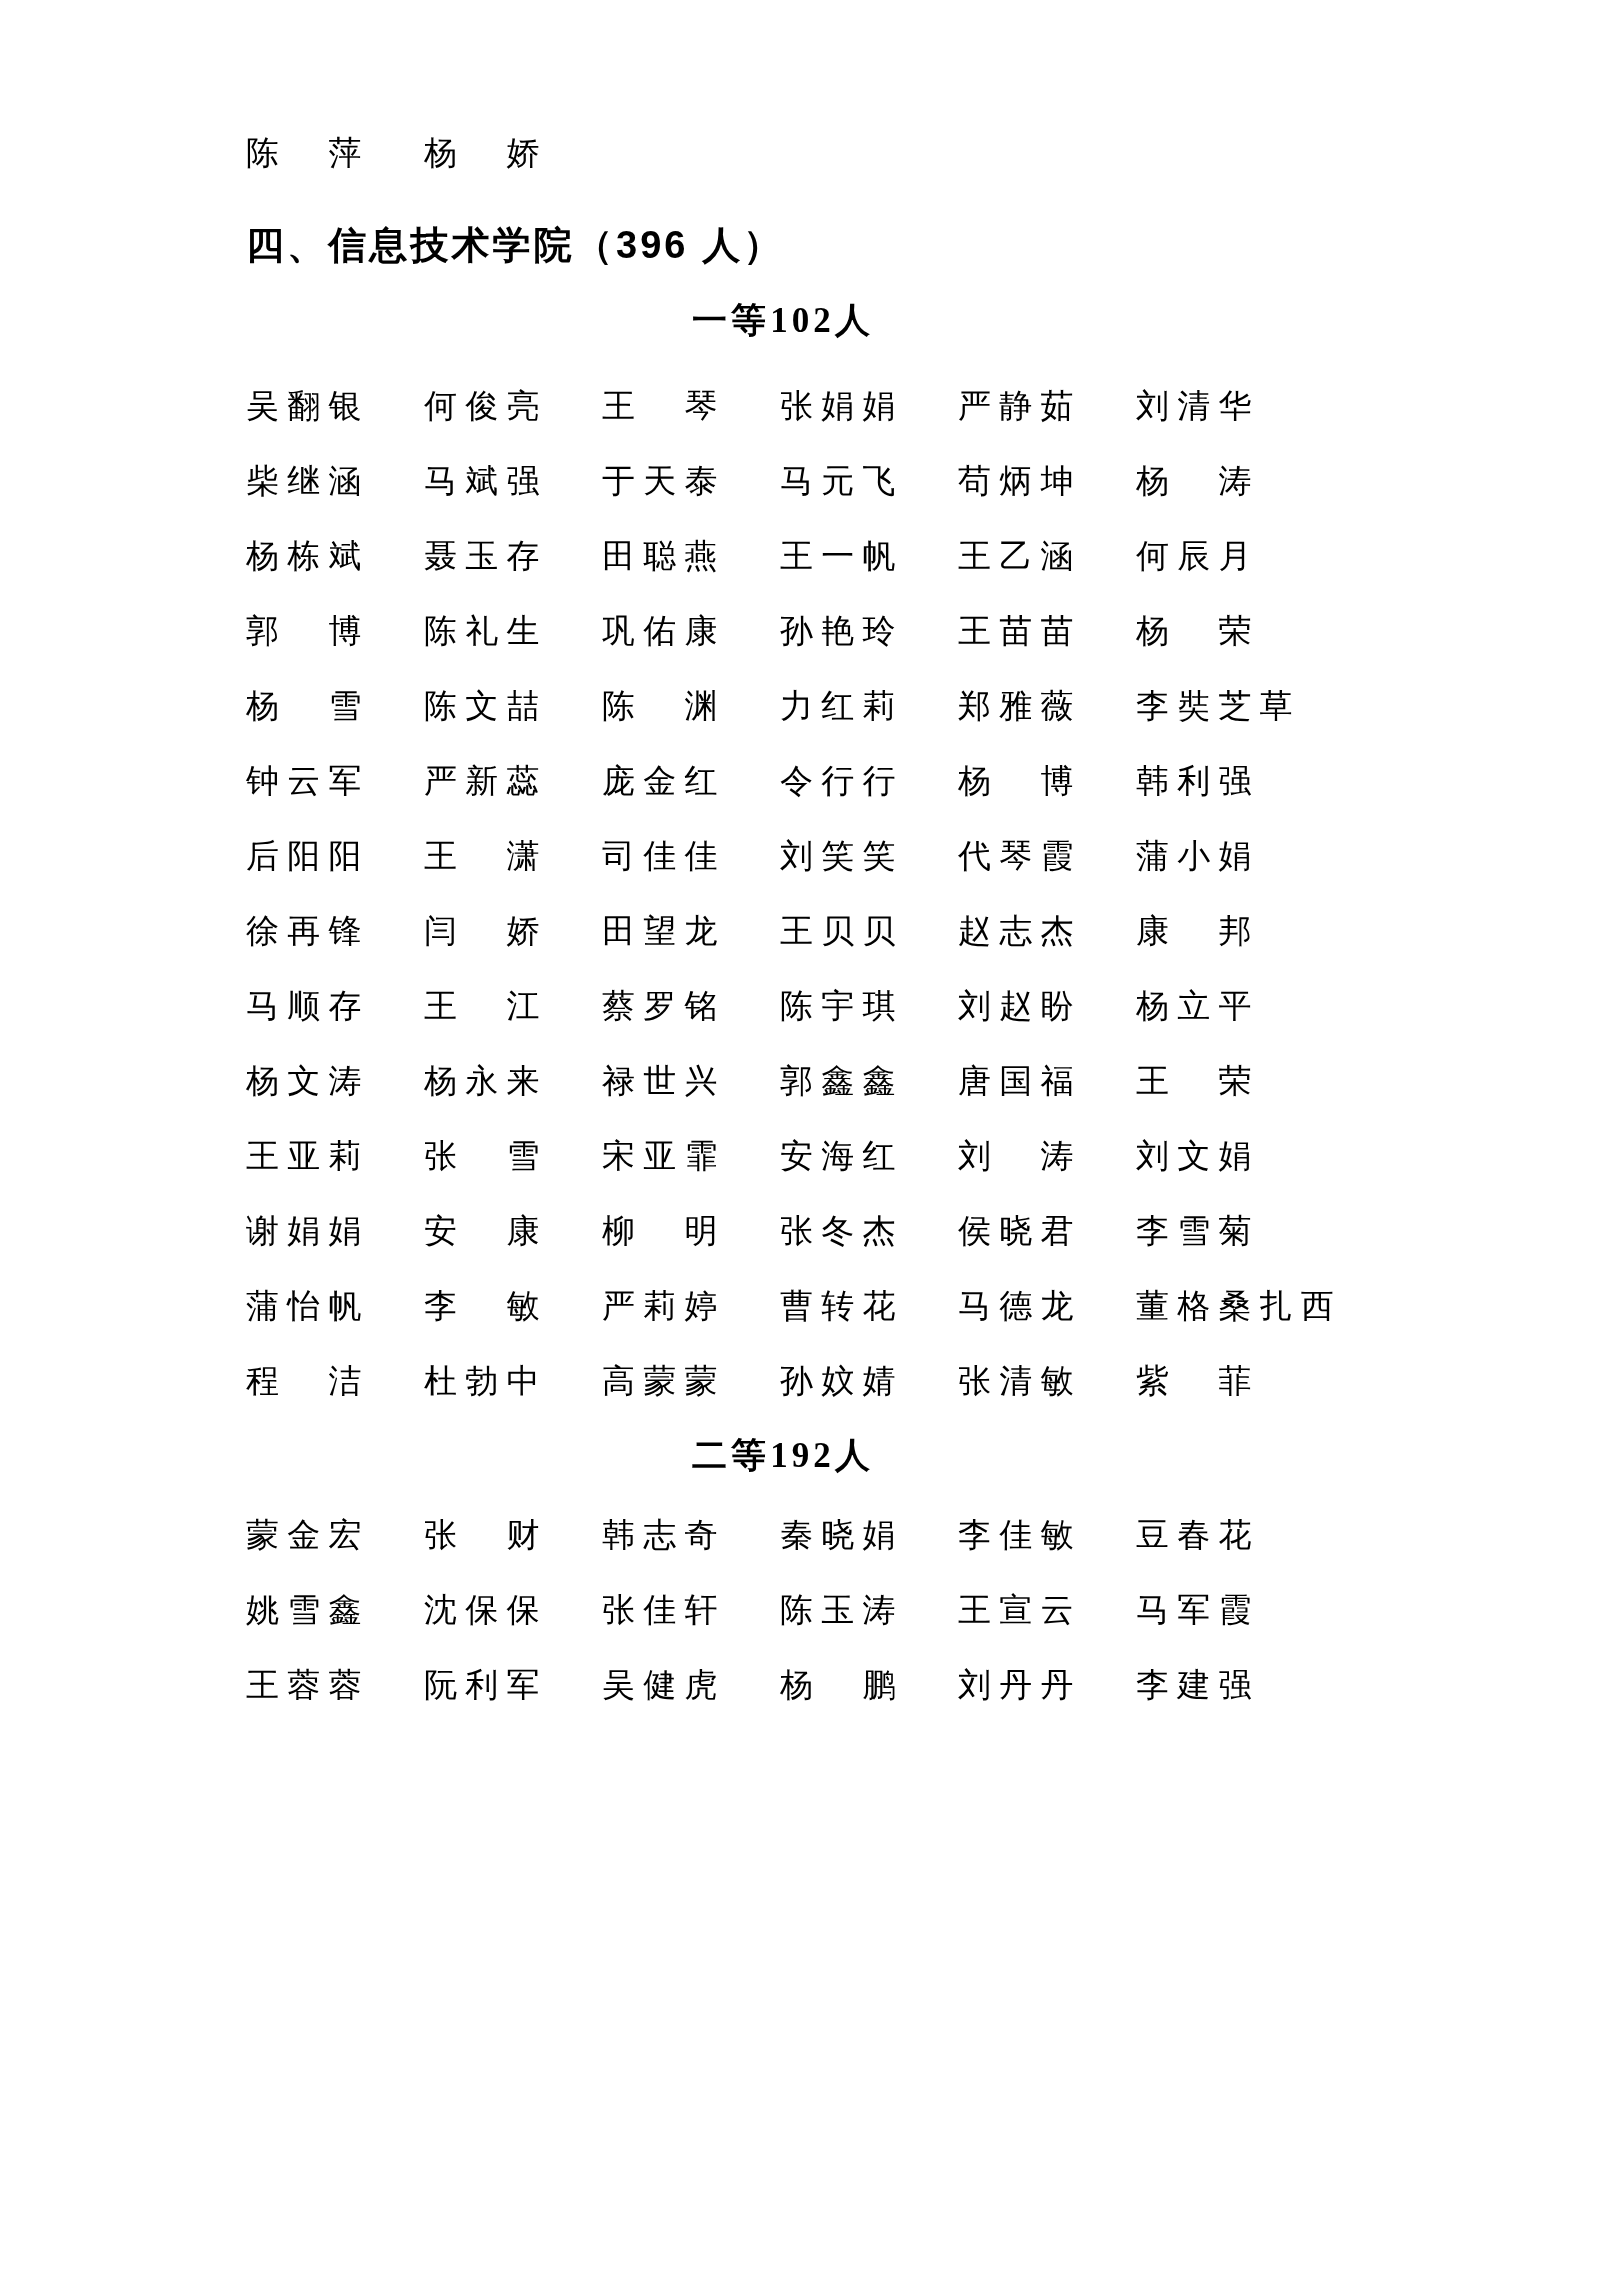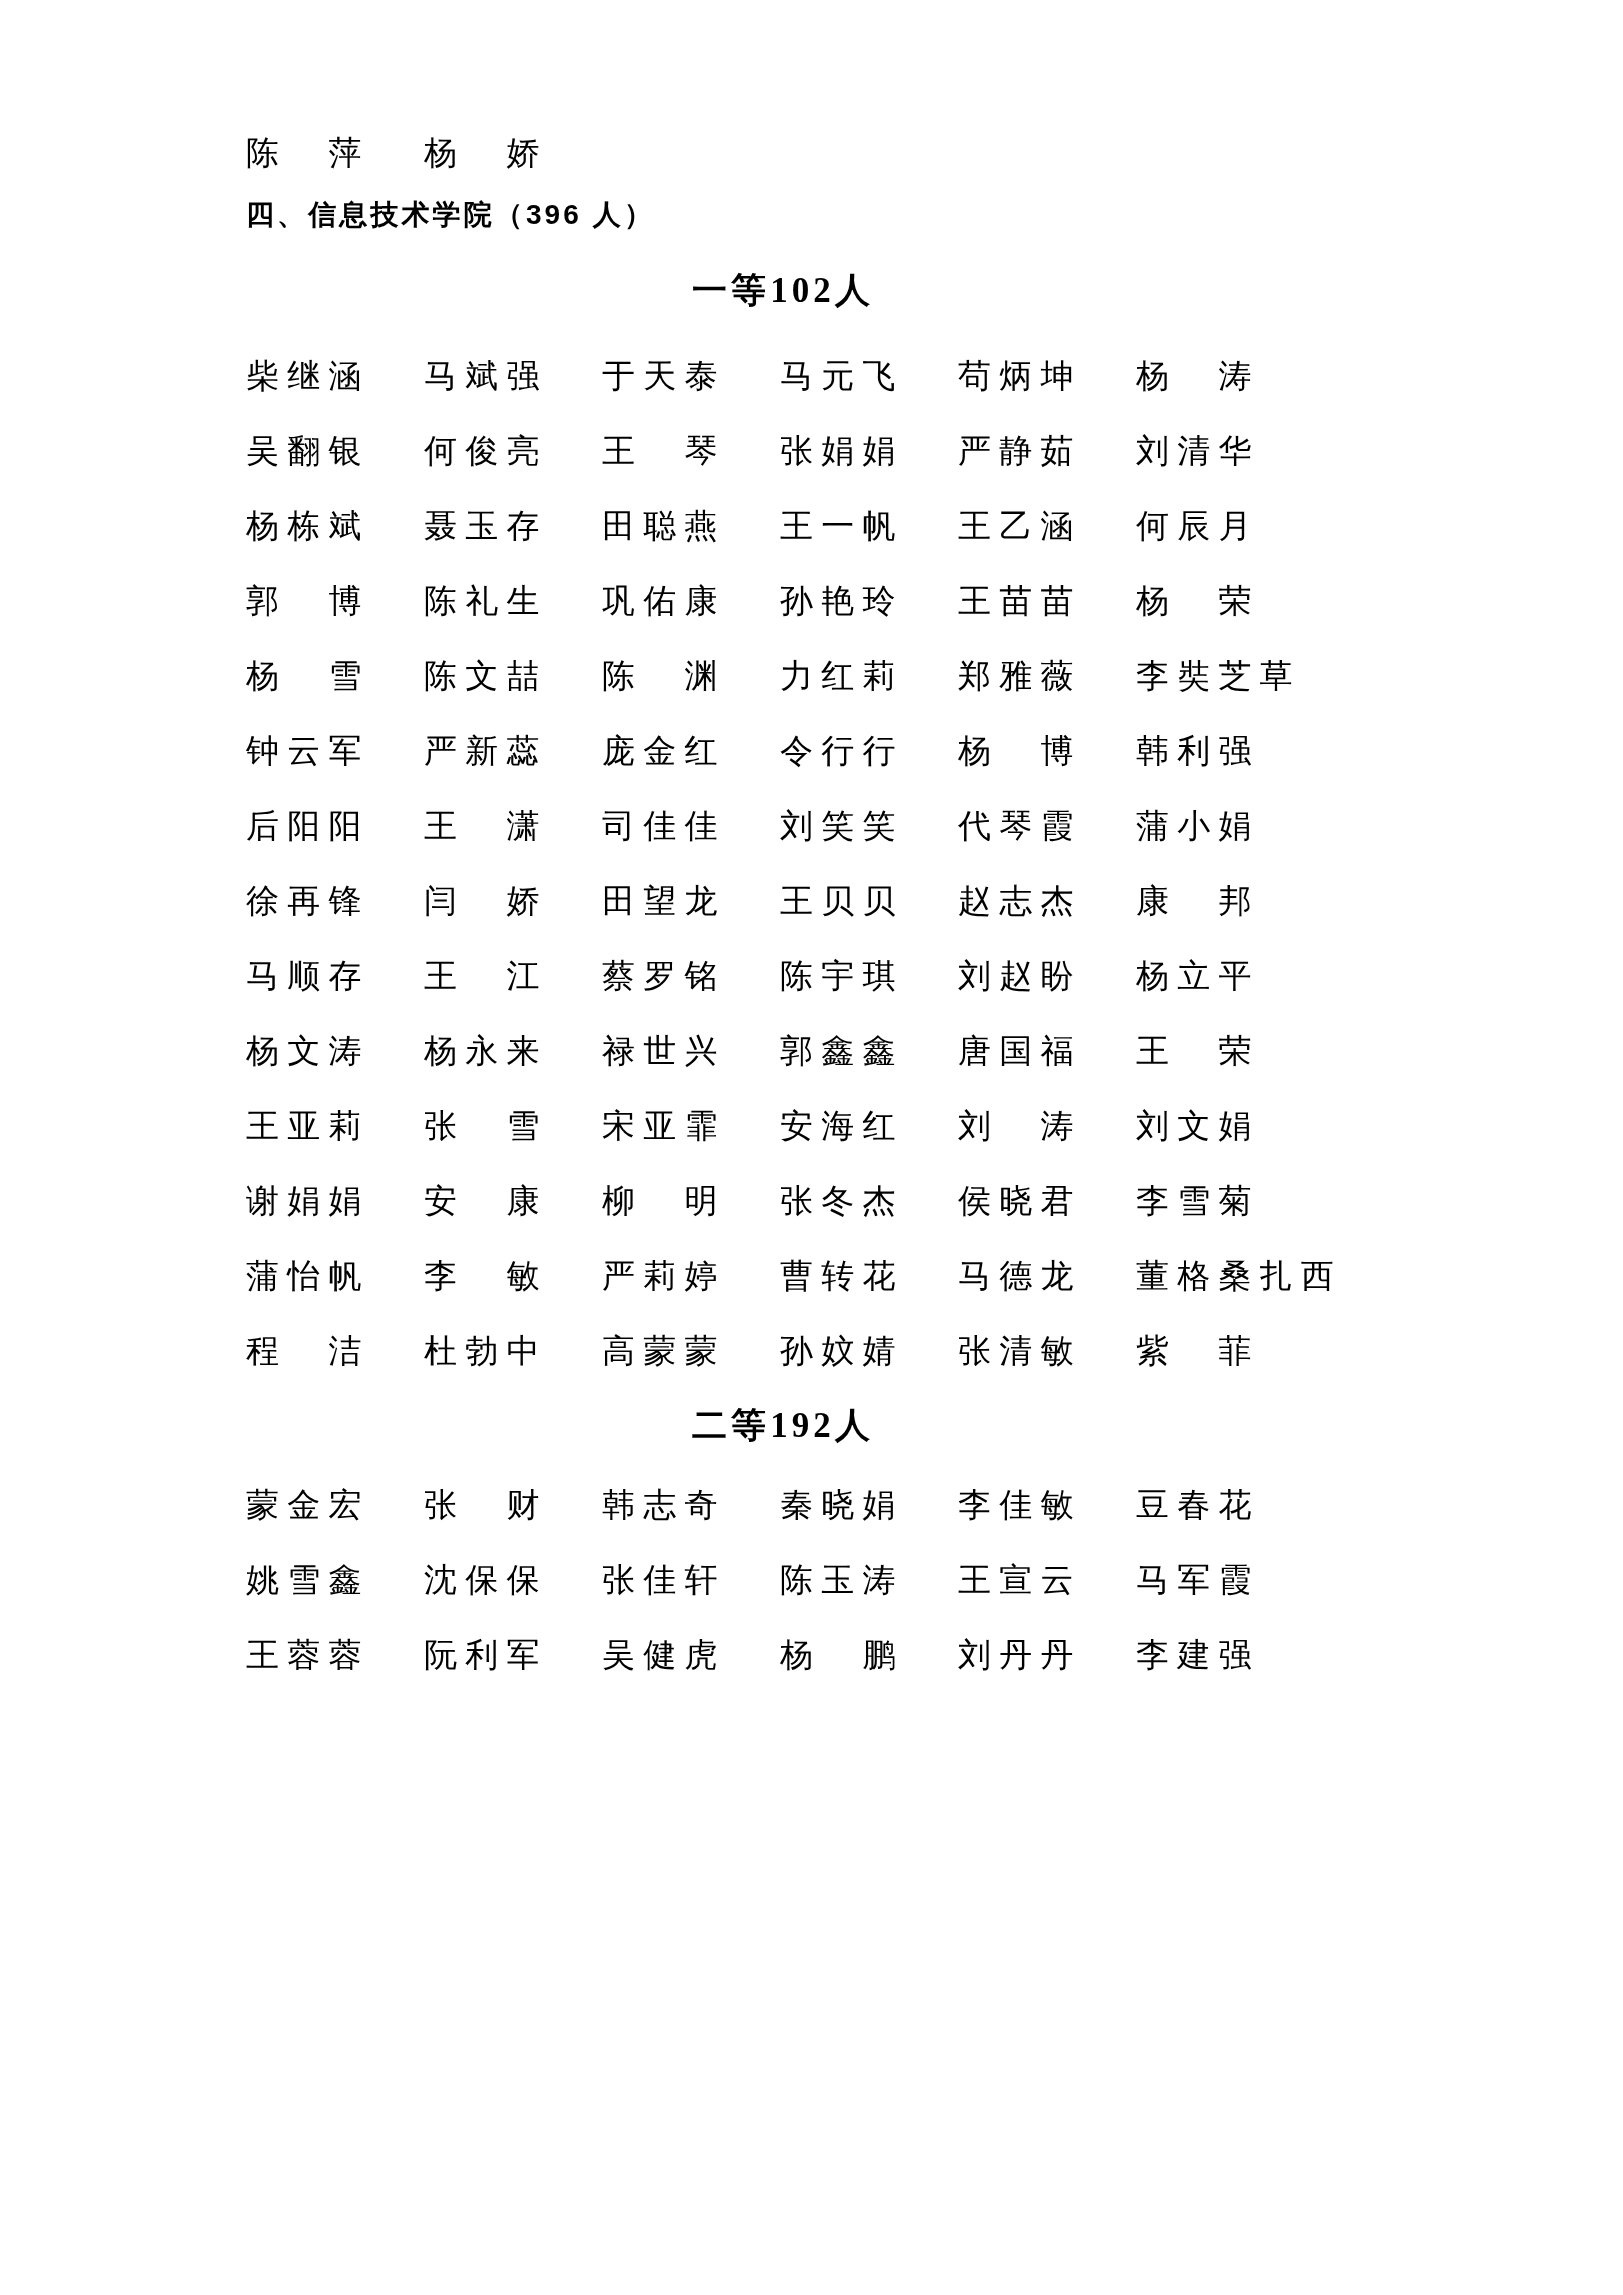--- a/index.html
+++ b/index.html
@@ -33,23 +33,23 @@
     width: 178px;
     white-space: nowrap;
     overflow: visible;
   }
   .name:last-child {
     flex: 0 0 auto;
   }
   .section-title {
     font-family: "Liberation Sans", sans-serif;
     font-weight: bold;
-    font-size: 28px;
+    font-size: 38px;
     line-height: 44px;
-    margin-top: 2px;
+    margin-top: 32px;
     letter-spacing: 3.1px;
     white-space: nowrap;
   }
   .group-title {
     font-family: "Liberation Serif", serif;
     font-weight: bold;
     font-size: 35px;
     line-height: 46px;
     width: 1074px;
     text-align: center;
@@ -71,36 +71,36 @@
         <span class="name">杨　娇</span>
       </div>
     </div>
 
   <div class="section-title">四、信息技术学院（396 人）</div>
 
   <div class="group-title first">一等102人</div>
 
   <div class="rows first">
       <div class="names-row">
+        <span class="name">吴翻银</span>
+        <span class="name">何俊亮</span>
+        <span class="name">王　琴</span>
+        <span class="name">张娟娟</span>
+        <span class="name">严静茹</span>
+        <span class="name">刘清华</span>
+      </div>
+      <div class="names-row">
         <span class="name">柴继涵</span>
         <span class="name">马斌强</span>
         <span class="name">于天泰</span>
         <span class="name">马元飞</span>
         <span class="name">苟炳坤</span>
         <span class="name">杨　涛</span>
       </div>
       <div class="names-row">
-        <span class="name">吴翻银</span>
-        <span class="name">何俊亮</span>
-        <span class="name">王　琴</span>
-        <span class="name">张娟娟</span>
-        <span class="name">严静茹</span>
-        <span class="name">刘清华</span>
-      </div>
-      <div class="names-row">
         <span class="name">杨栋斌</span>
         <span class="name">聂玉存</span>
         <span class="name">田聪燕</span>
         <span class="name">王一帆</span>
         <span class="name">王乙涵</span>
         <span class="name">何辰月</span>
       </div>
       <div class="names-row">
         <span class="name">郭　博</span>
         <span class="name">陈礼生</span>

